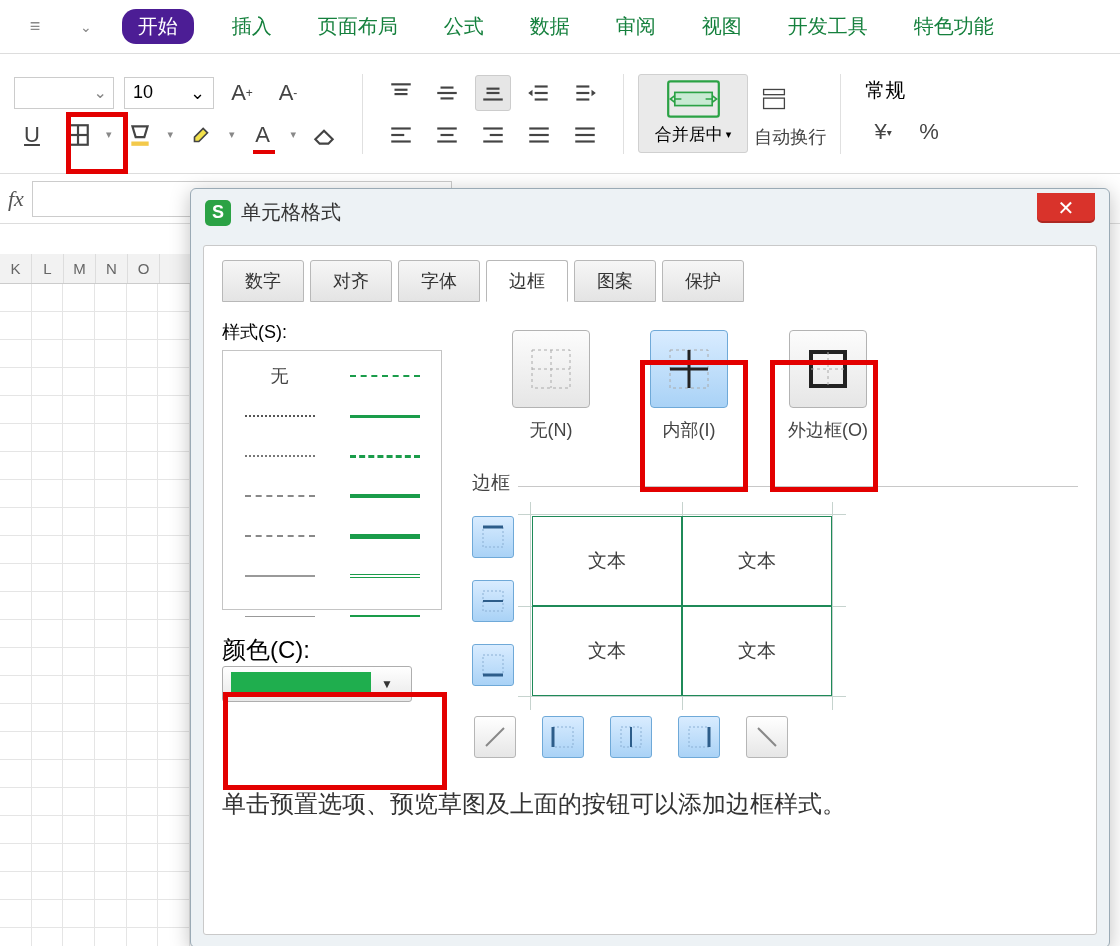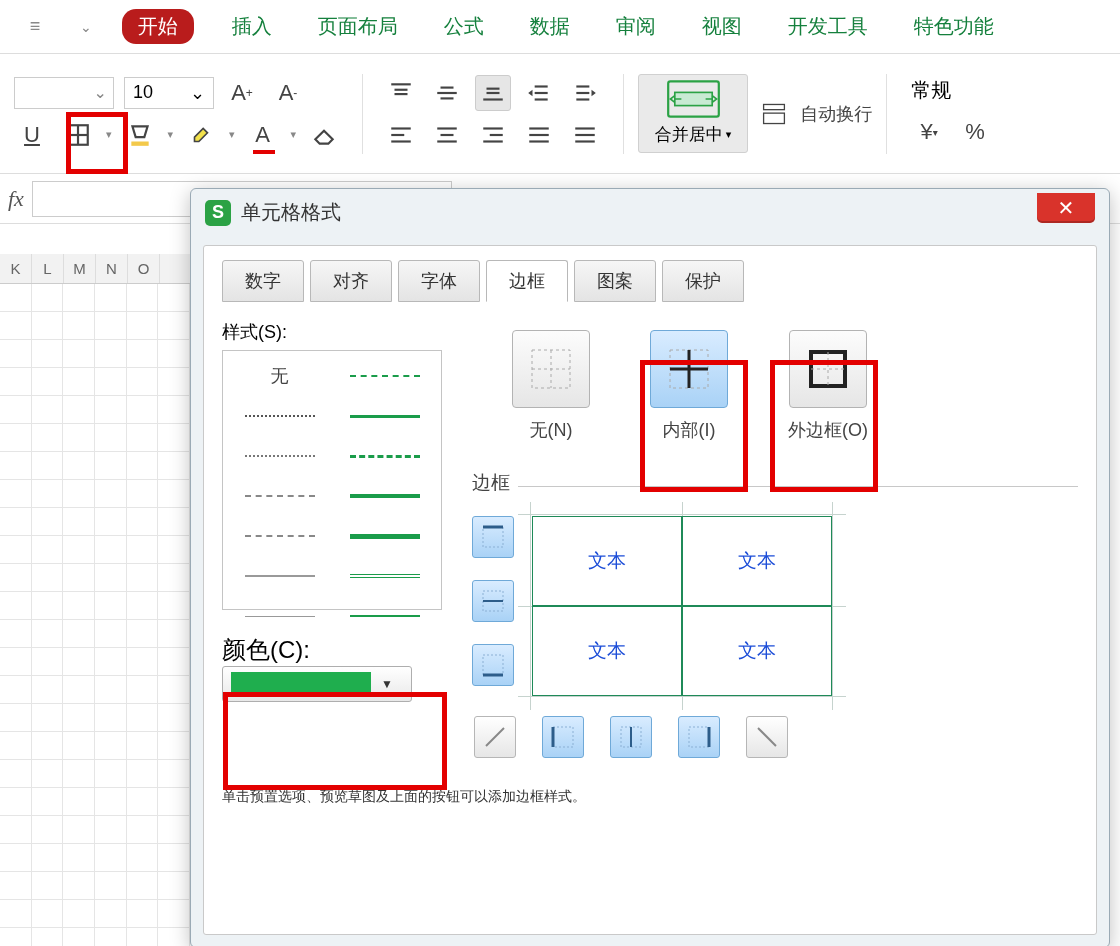--- a/index.html
+++ b/index.html
@@ -3,34 +3,34 @@
 <meta charset="utf-8">
 <style>
   * { box-sizing: border-box; margin: 0; padding: 0; }
   body { font-family: "Microsoft YaHei", sans-serif; background: #fff; width: 1120px; height: 946px; position: relative; overflow: hidden; }
 
   
   .menu-bar { display: flex; align-items: center; gap: 30px; padding: 8px 20px; border-bottom: 1px solid #ddd; height: 54px; }
   .menu-icon { width: 30px; height: 30px; display: flex; align-items: center; justify-content: center; color: #888; font-size: 18px; }
   .menu-dropdown { font-size: 14px; color: #888; }
   .menu-tab { font-size: 20px; color: #15803d; cursor: pointer; padding: 2px 8px; }
-  .menu-tab.active { background: #b91c1c; color: #fff; border-radius: 14px; padding: 4px 16px; font-weight: 500;}
+  .menu-tab.active { background: #4c1d95; color: #fff; border-radius: 14px; padding: 4px 16px; font-weight: 500;}
 
   
   .toolbar { display: flex; align-items: center; padding: 10px 8px; border-bottom: 1px solid #ddd; height: 120px; gap: 6px; }
   .tb-group { display: flex; flex-direction: column; gap: 6px; padding: 0 6px;}
   .tb-row { display:flex; align-items:center; gap:10px;}
   .font-select { width:100px; height:32px; border:1px solid #ccc; background:#fff; display:flex; align-items:center; justify-content:flex-end; padding:0 6px; color:#888;}
   .size-select { width:90px; height:32px; border:1px solid #ccc; background:#fff; display:flex; align-items:center; justify-content:space-between; padding:0 8px; font-size:18px;}
   .icon-btn { width:36px; height:36px; display:flex; align-items:center; justify-content:center; font-size:22px; color:#444; cursor:pointer; }
   .icon-btn svg { width:26px; height:26px; }
   .divider { width:1px; height:80px; background:#e0e0e0; margin: 0 8px;}
   .merge-box { width:110px; background:#eaeaea; border:1px solid #d0d0d0; display:flex;flex-direction:column;align-items:center; padding:4px 2px 6px 2px; border-radius:3px;}
   .merge-box .icon { width:55px; height:40px; margin-bottom:4px;}
-  .wrap-box { display:flex;align-items:center; gap:6px;}
+  .wrap-box { display:flex;flex-direction:column;align-items:flex-start; gap:6px;}
   .number-group { display:flex; flex-direction:column; gap:10px; padding-left:10px;}
 
   
   .fx-bar { display:flex; align-items:center; padding:6px 8px; border-bottom:1px solid #ddd; height:50px; gap:8px;}
   .fx-label { font-size:22px; font-style:italic; font-family:"Times New Roman",serif; color:#555;}
   .fx-input { flex:0 0 420px; height:36px; border:1px solid #ccc;}
   .col-headers { display:flex; border-bottom:1px solid #ccc; background:#f2f2f2; height:30px;}
   .col-header { width:32px; text-align:center; font-size:15px; color:#666; border-right:1px solid #ddd; line-height:30px;}
   .grid { position:absolute; top:254px; left:0; width:190px; bottom:0;}
   .grid-row { display:flex; height:28px;}
@@ -84,27 +84,27 @@
   .preset-btn.blue { background:linear-gradient(#d9ecff,#a9d2f6); border-color:#6fa9d8;}
   .preset-label { font-size:18px; color:#444;}
 
   .border-sect { margin-top:28px;}
   .border-area { display:flex; gap:18px; margin-top:12px;}
   .side-btns { display:flex; flex-direction:column; gap:22px;}
   .bbtn { width:42px; height:42px; border:1px solid #6fa9d8; background:linear-gradient(#d9ecff,#a9d2f6); border-radius:3px; display:flex; align-items:center; justify-content:center;}
   .bbtn.grey { border-color:#b6b6b6; background:linear-gradient(#fff,#e6e6e6);}
   .preview { width:300px; height:180px; position:relative; display:grid; grid-template-columns:1fr 1fr; grid-template-rows:1fr 1fr;}
   .preview::before, .preview::after { content:""; position:absolute; background:#c0d8d0;}
-  .preview .pcell { border:1px solid #1f8a58; display:flex; align-items:center; justify-content:center; font-size:19px; color:#1d4ed8;}
+  .preview .pcell { border:1px solid #1f8a58; display:flex; align-items:center; justify-content:center; font-size:19px; color:#404040;}
   .guide-v { position:absolute; top:-14px; bottom:-14px; width:1px; background:#c6d3ce;}
   .guide-h { position:absolute; left:-14px; right:-14px; height:1px; background:#c6d3ce;}
 
   .bottom-btns { display:flex; gap:26px; margin-top:20px; margin-left:2px;}
 
-  .hint { margin-top:30px; font-size:14px; color:#333;}
+  .hint { margin-top:30px; font-size:24px; color:#333;}
 
   .red-highlight { border:5px solid #e30000; position:absolute;}
   .hl-border-btn { top:112px; left:66px; width:62px; height:62px;}
   .hl-outline { top:360px; left:640px; width:108px; height:132px;}
   .hl-inner { top:360px; left:770px; width:108px; height:132px;}
   .hl-color { top:692px; left:223px; width:224px; height:98px;}
 
 </style>
 </head>
 <body>

